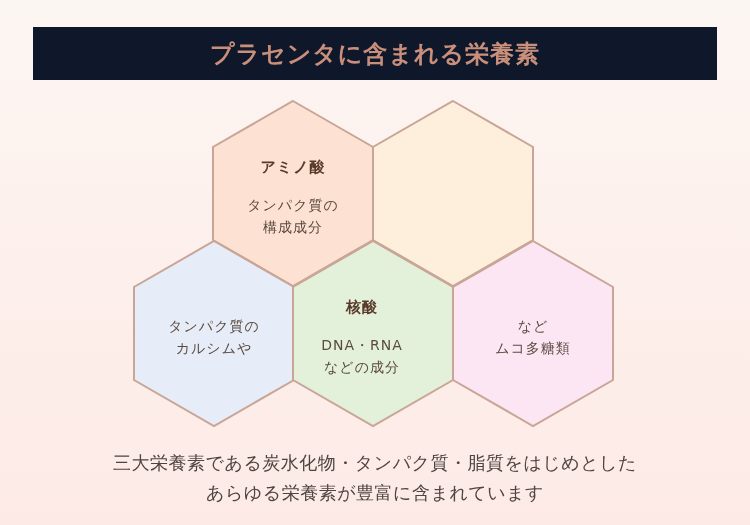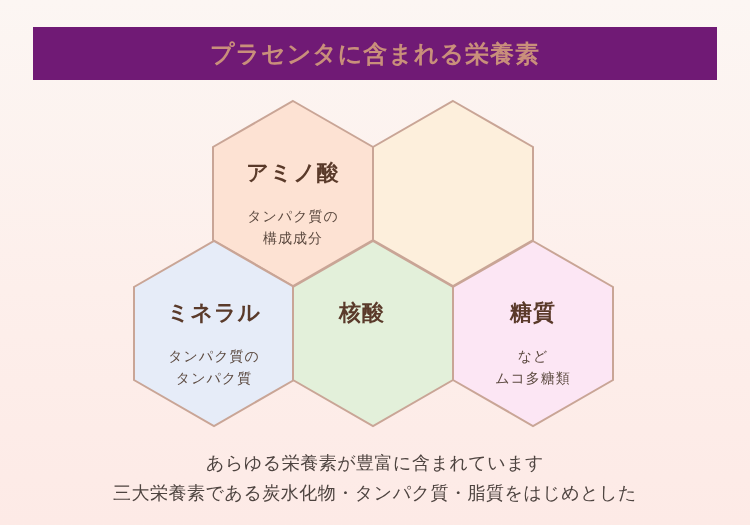--- a/index.html
+++ b/index.html
@@ -3,31 +3,31 @@
 <meta charset="utf-8">
 <style>
   html, body { margin: 0; padding: 0; }
   body {
     width: 750px; height: 525px; overflow: hidden; position: relative;
     background: linear-gradient(180deg, #fcf6f3 0%, #fdefeb 55%, #fdeae6 100%);
     font-family: "DejaVu Sans", "Liberation Sans", sans-serif;
   }
   .title-box {
     position: absolute; left: 33px; top: 27px; width: 684px; height: 53px;
-    background: #701a75;
+    background: #0f172a;
     display: flex; align-items: center; justify-content: center;
   }
   .title-text {
     color: #c98f7b; font-size: 24px; font-weight: bold; letter-spacing: 1px;
   }
   .hex-svg { position: absolute; left: 0; top: 0; width: 750px; height: 525px; }
   .hex-label {
     position: absolute; width: 160px; text-align: center; color: #5c4033;
   }
-  .hex-name { font-size: 22px; font-weight: bold; letter-spacing: 1px; color: #5a3a2a; }
+  .hex-name { font-size: 15px; font-weight: bold; letter-spacing: 1px; color: #5a3a2a; }
   .hex-desc { font-size: 14px; line-height: 22px; margin-top: 17px; color: #5c4a40; letter-spacing: 1px; }
   .footer {
     position: absolute; left: 0; top: 448px; width: 750px; text-align: center;
     color: #4e4440; font-size: 18px; line-height: 30px; letter-spacing: 0.5px;
   }
 </style>
 </head>
 <body>
 
 <div class="title-box">
@@ -54,35 +54,37 @@
     <div>構成成分</div>
   </div>
 </div>
 
 <div class="hex-label" style="left:373px; top:158px;">
   <div class="hex-desc">
   </div>
 </div>
 
 <div class="hex-label" style="left:134px; top:298px;">
-  <div class="hex-name">ミネラル</div>
   <div class="hex-desc">
     <div>タンパク質の</div>
-    <div>タンパク質</div>
+    <div>カルシムや</div>
   </div>
 </div>
 
 <div class="hex-label" style="left:282px; top:298px;">
   <div class="hex-name">核酸</div>
+  <div class="hex-desc">
+    <div>DNA・RNA</div>
+    <div>などの成分</div>
+  </div>
 </div>
 
 <div class="hex-label" style="left:453px; top:298px;">
-  <div class="hex-name">糖質</div>
   <div class="hex-desc">
     <div>など</div>
     <div>ムコ多糖類</div>
   </div>
 </div>
 
 <div class="footer">
+  <div>三大栄養素である炭水化物・タンパク質・脂質をはじめとした</div>
   <div>あらゆる栄養素が豊富に含まれています</div>
-  <div>三大栄養素である炭水化物・タンパク質・脂質をはじめとした</div>
 </div>
 
 </body></html>

